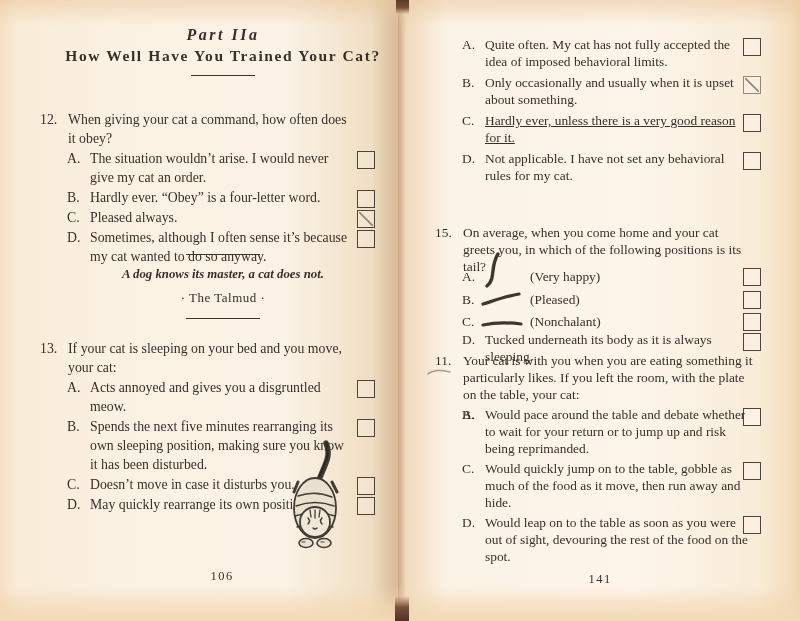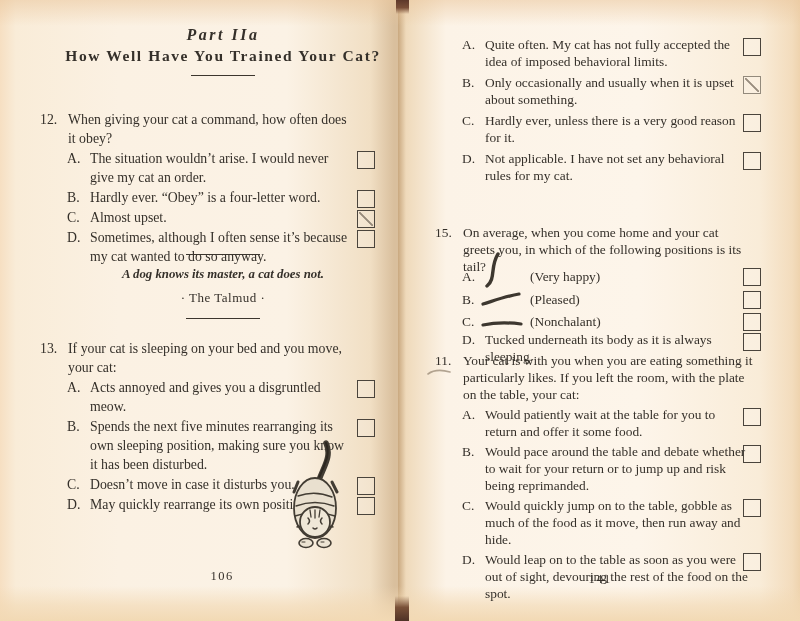--- a/index.html
+++ b/index.html
@@ -95,21 +95,21 @@
           <span class="opttext">The situation wouldn’t arise. I would never give my cat an order.</span>
           <span class="cb"></span>
         </div>
         <div class="opt">
           <span class="optletter">B.</span>
           <span class="opttext">Hardly ever. “Obey” is a four-letter word.</span>
           <span class="cb"></span>
         </div>
         <div class="opt">
           <span class="optletter">C.</span>
-          <span class="opttext">Almost upset.</span>
+          <span class="opttext">Pleased always.</span>
           <span class="cb marked"></span>
         </div>
         <div class="opt">
           <span class="optletter">D.</span>
           <span class="opttext">Sometimes, although I often sense it’s because my cat wanted to do so anyway.</span>
           <span class="cb"></span>
         </div>
       </div>
     </div>
 
@@ -185,21 +185,21 @@
           <span class="opttext" style="max-width:262px;">Quite often. My cat has not fully accepted the idea of imposed behavioral limits.</span>
           <span class="cb"></span>
         </div>
         <div class="opt" style="margin-top:4px;">
           <span class="optletter">B.</span>
           <span class="opttext" style="max-width:262px;">Only occasionally and usually when it is upset about something.</span>
           <span class="cb faint marked"></span>
         </div>
         <div class="opt" style="margin-top:4px;">
           <span class="optletter">C.</span>
-          <span class="opttext" style="max-width:262px;">Hardly ever, unless there is a very good reason for it.</span>
+          <span class="opttext" style="max-width:262px;text-decoration:underline;">Hardly ever, unless there is a very good reason for it.</span>
           <span class="cb"></span>
         </div>
         <div class="opt" style="margin-top:4px;">
           <span class="optletter">D.</span>
           <span class="opttext" style="max-width:262px;">Not applicable. I have not set any behavioral rules for my cat.</span>
           <span class="cb"></span>
         </div>
       </div>
     </div>
 
@@ -244,21 +244,20 @@
     </div>
 
     <div class="q" style="left:435px;top:352px;width:330px;">
       <div class="qhead">
         <span class="qnum">11.</span>
         <span class="opttext" style="max-width:290px;">Your cat is with you when you are eating something it particularly likes. If you left the room, with the plate on the table, your cat:</span>
       </div>
       <div class="opts" style="margin-top:3px;">
         <div class="opt">
           <span class="optletter">A.</span>
-          <span class="opttext" style="max-width:262px;">Would patiently wait at the table for you to return and offer it some food.</span>
           <span class="cb"></span>
         </div>
         <div class="opt" style="margin-top:3px;">
           <span class="optletter">B.</span>
           <span class="opttext" style="max-width:262px;">Would pace around the table and debate whether to wait for your return or to jump up and risk being reprimanded.</span>
           <span class="cb"></span>
         </div>
         <div class="opt" style="margin-top:3px;">
           <span class="optletter">C.</span>
           <span class="opttext" style="max-width:262px;">Would quickly jump on to the table, gobble as much of the food as it move, then run away and hide.</span>

